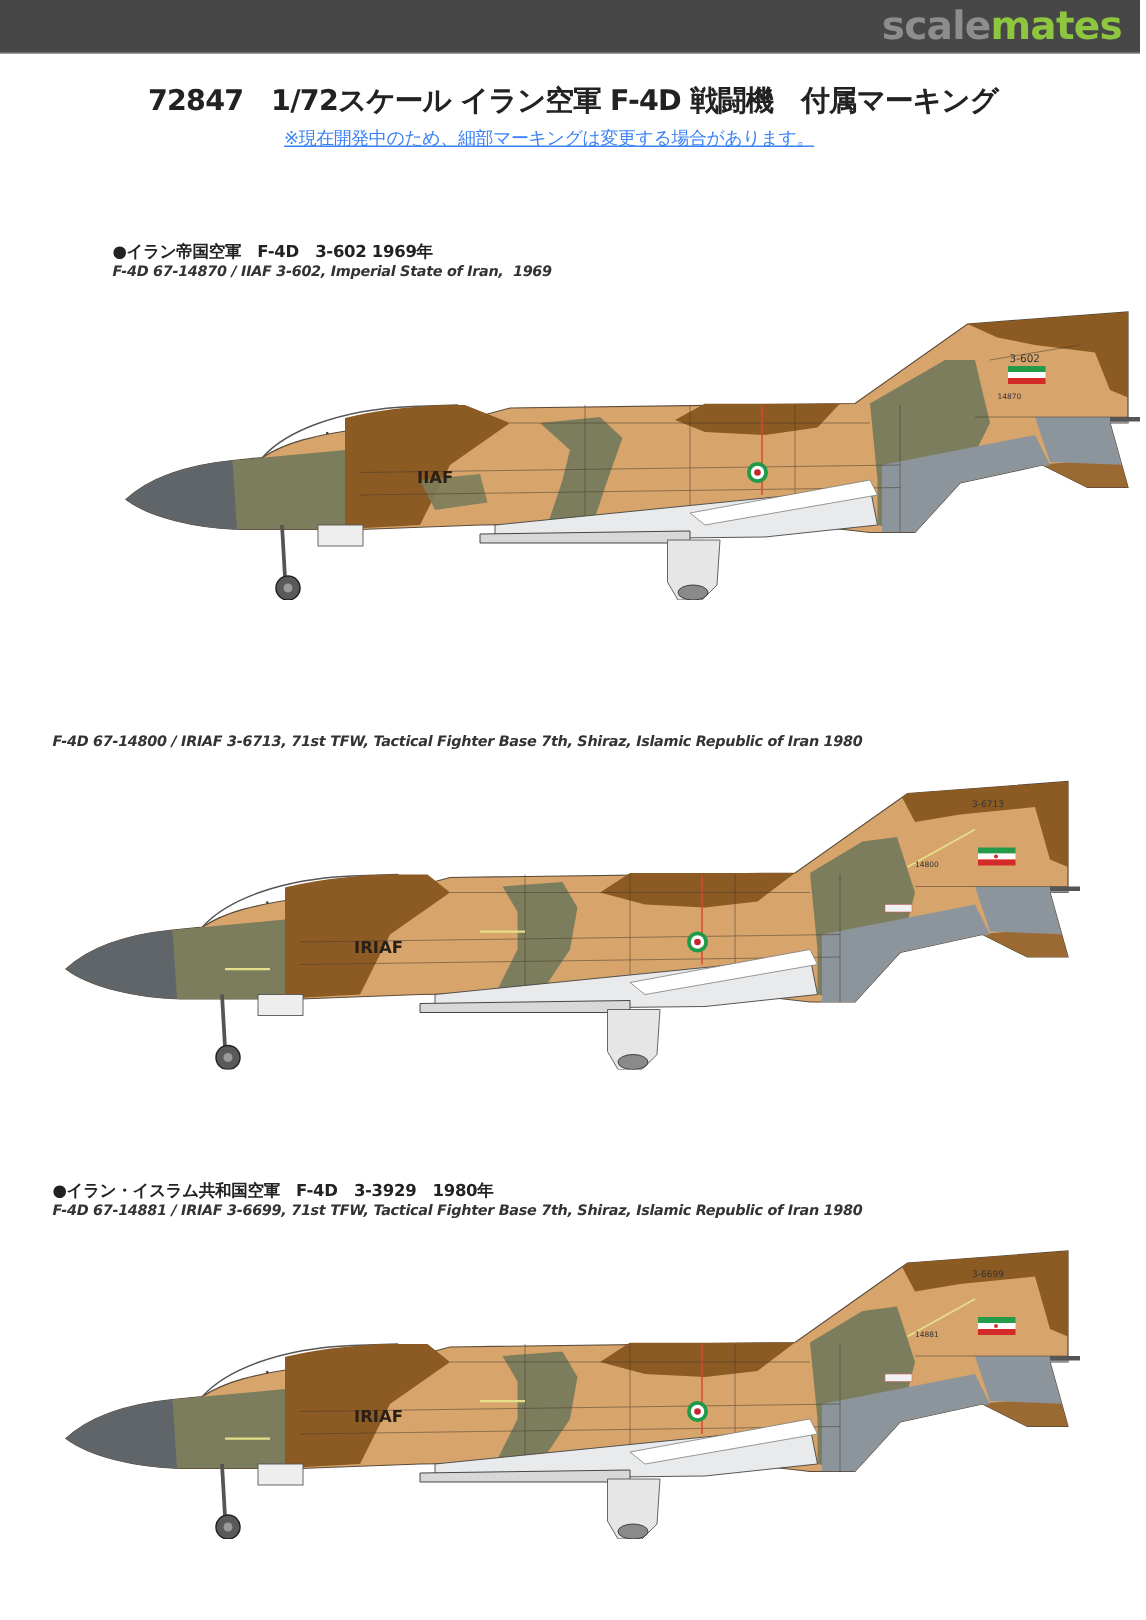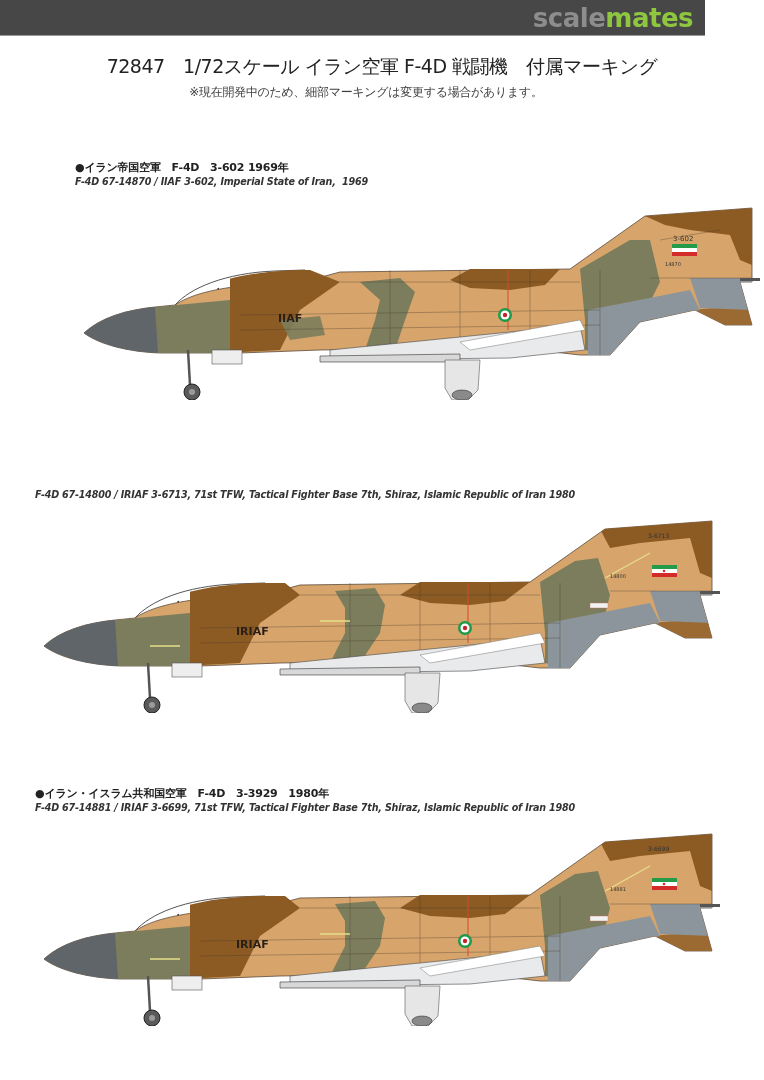--- a/index.html
+++ b/index.html
@@ -1,22 +1,22 @@
 <!DOCTYPE html>
 <html><head>
 <meta charset="utf-8">
 <style>
   html, body { margin: 0; padding: 0; background: #ffffff; }
   body { width: 764px; height: 1080px; position: relative; overflow: hidden; font-family: "DejaVu Sans", "Liberation Sans", sans-serif; }
-  .topbar { position: absolute; left: 0; top: 0; width: 705px; height: 35px; background: #474747; border-bottom: 1px solid #9a9a9a; }
+  .topbar { position: absolute; left: 0; top: 0; width: 760px; height: 35px; background: #474747; border-bottom: 1px solid #9a9a9a; }
   .logo { position: absolute; right: 12px; top: 3px; font-family: "DejaVu Sans", sans-serif; font-weight: bold; font-size: 26px; letter-spacing: -0.5px; line-height: 30px; }
   .logo .a { color: #8d8d8d; }
   .logo .b { color: #8ec63f; }
-  .title { position: absolute; left: 0; top: 54px; width: 764px; text-align: center; font-family: "DejaVu Sans", sans-serif; font-weight: normal; font-size: 19px; color: #222; letter-spacing: -0.5px; white-space: pre; }
-  .subtitle { position: absolute; left: 0; top: 84px; width: 732px; text-align: center; font-size: 12px; color: #404040; letter-spacing: -0.3px; }
+  .title { position: absolute; left: 0; top: 54px; width: 764px; text-align: center; font-family: "DejaVu Sans", sans-serif; font-weight: bold; font-size: 19px; color: #222; letter-spacing: -0.5px; white-space: pre; }
+  .subtitle { position: absolute; left: 0; top: 84px; width: 732px; text-align: center; font-size: 12px; color: #3b82f6; letter-spacing: -0.3px; text-decoration: underline; }
   .section { position: absolute; left: 0; width: 764px; height: 300px; }
   .sec-head { position: absolute; left: 35px; top: 0; font-weight: bold; font-size: 11px; color: #222; white-space: pre; letter-spacing: -0.2px; }
   .sec-desc { position: absolute; left: 35px; top: 16px; font-weight: bold; font-size: 9.6px; color: #333; white-space: pre; letter-spacing: -0.2px; font-style: italic; }
   .plane { position: absolute; left: 0; top: 20px; width: 764px; height: 220px; }
 </style>
 </head>
 <body>
 
 <div class="topbar">
   <div class="logo">

